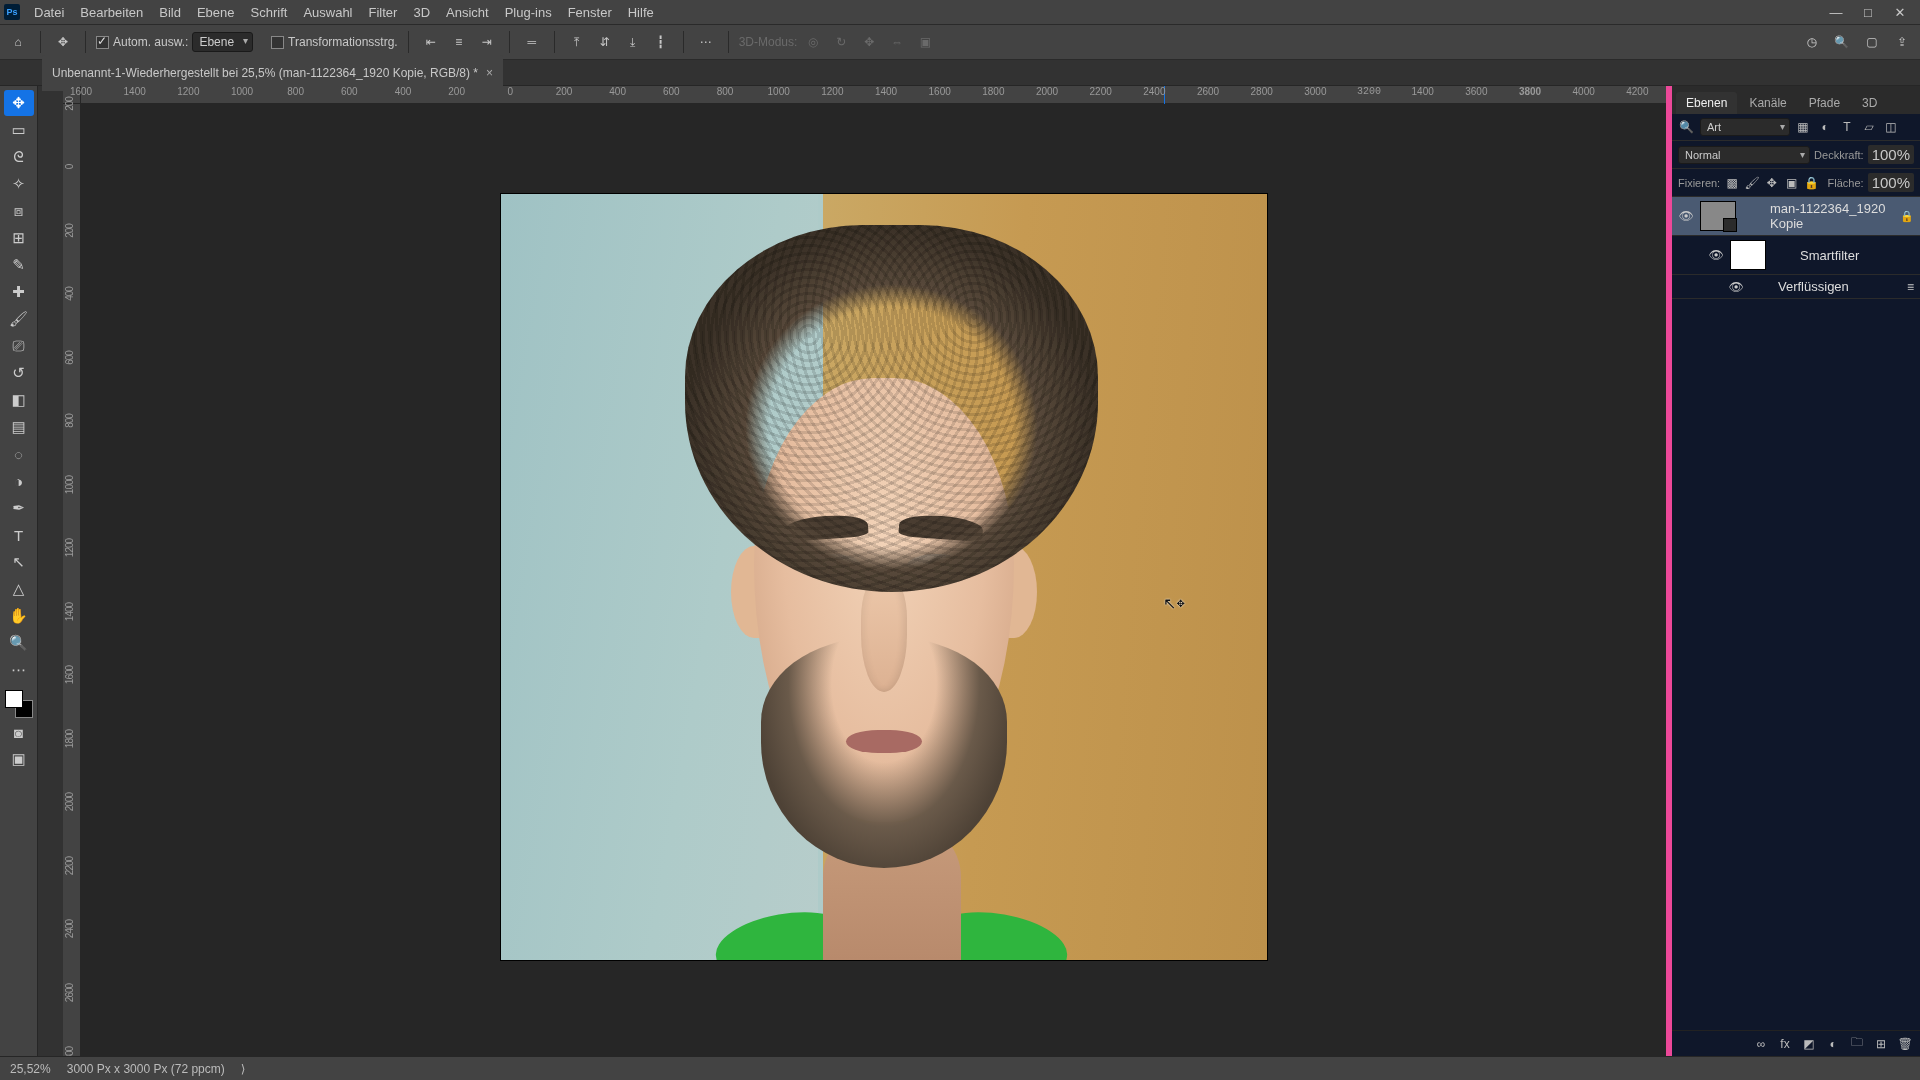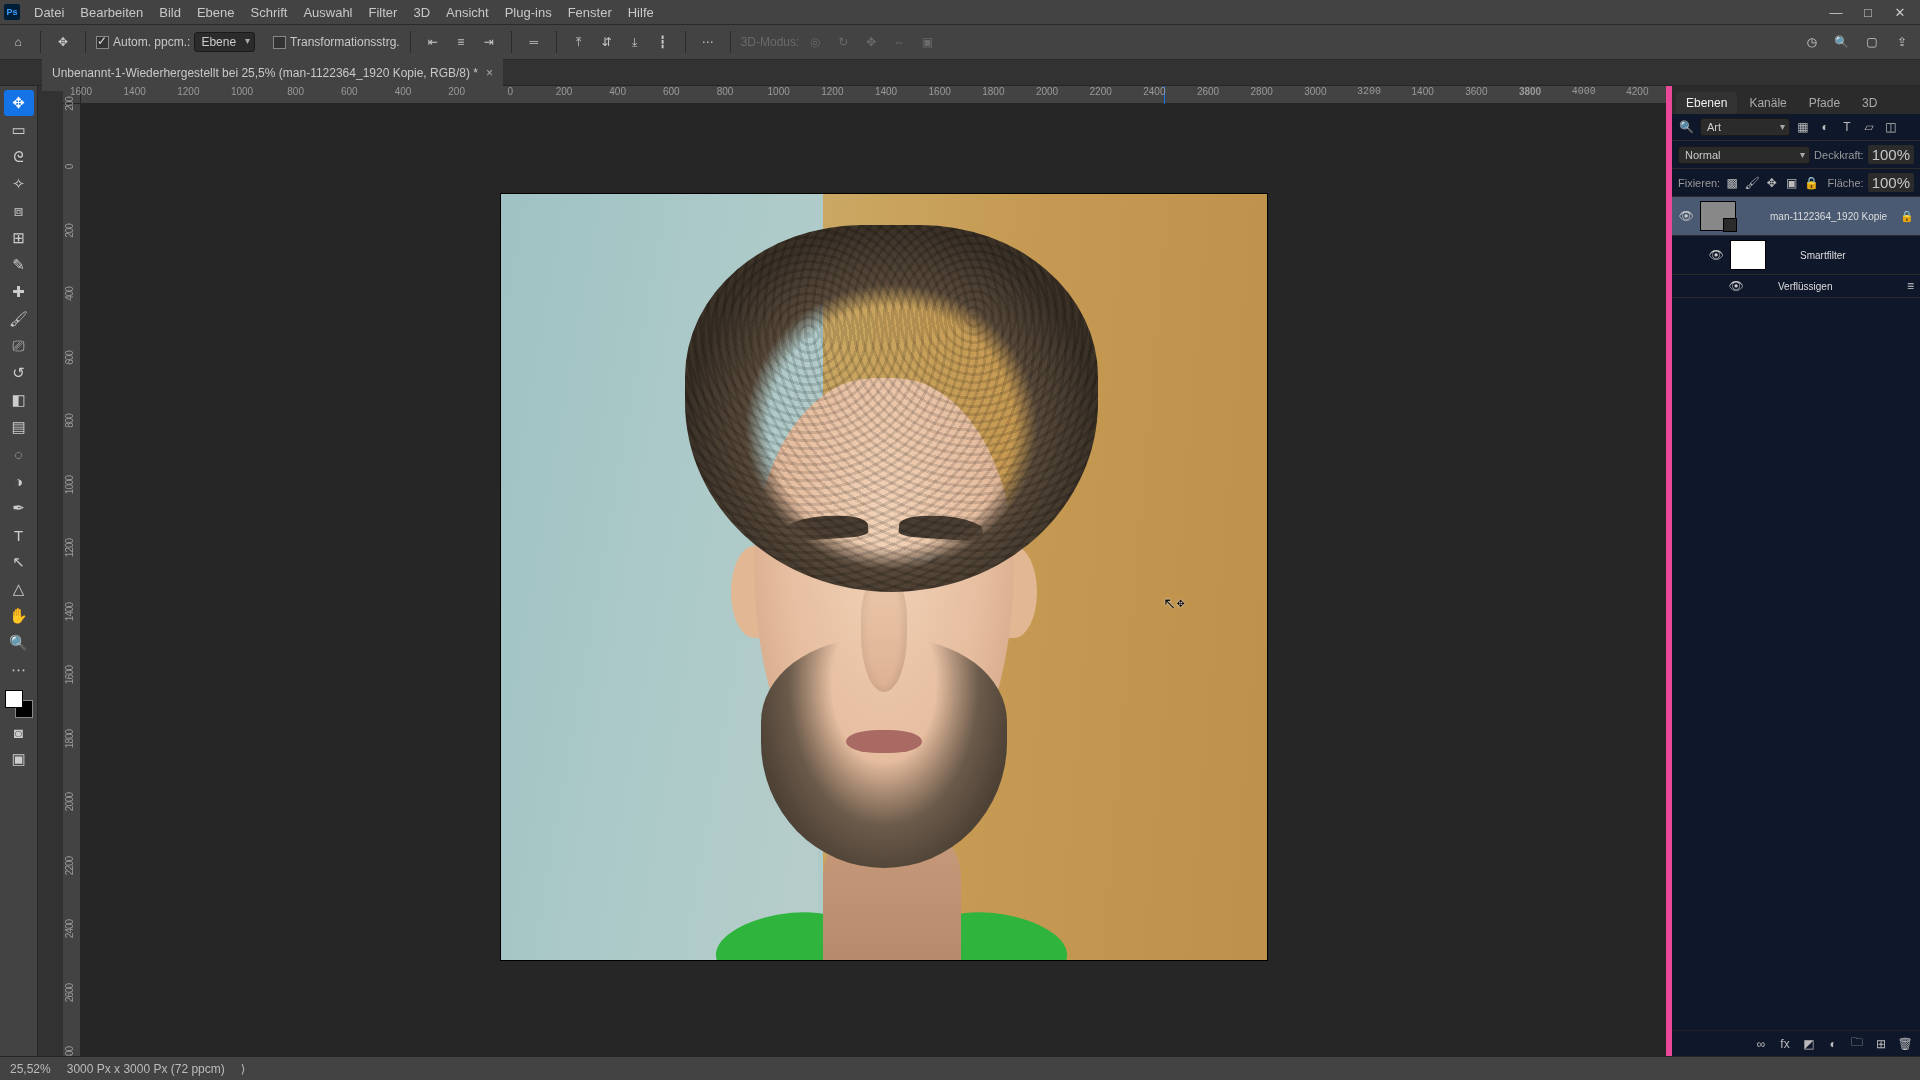--- a/index.html
+++ b/index.html
@@ -84,21 +84,21 @@
 .panel-row .lbl { font-size:11px; color:#999;}
 .panel-row .val { font-size:15px; background:#2b2b2b; padding:1px 4px; border-radius:2px;}
 .panel-row .ic { width:18px; height:18px; display:flex; align-items:center; justify-content:center; font-size:12px; color:#bbb; border-radius:2px;}
 .layers { flex:1; overflow:auto;}
 .layer { display:flex; align-items:center; padding:4px 6px; gap:6px; border-bottom:1px solid #2b2b2b;}
 .layer.sel { background:#4a5a72;}
 .layer .eye { width:16px; text-align:center; color:#ccc;}
 .layer .thumb { width:36px; height:30px; background:#888; border:1px solid #000; position:relative;}
 .layer .thumb.so::after{content:"";position:absolute;right:-2px;bottom:-2px;width:12px;height:12px;background:#2b2b2b;border:1px solid #000;}
 .layer .thumb.mask { background:#fff;}
-.layer .name { font-size:10px; color:#ddd; flex:1;padding-left:28px;}
+.layer .name { font-size:13px; color:#ddd; flex:1;padding-left:28px;}
 .layer .lock { font-size:11px; color:#ccc;}
 .sublayer { padding-left:36px;}
 .subsublayer { padding-left:56px;}
 
 .layer-bottom { height:26px; border-top:1px solid #222; display:flex; align-items:center; justify-content:flex-end; gap:6px; padding:0 6px;}
 .layer-bottom .ic { width:18px; height:18px; display:flex;align-items:center;justify-content:center;font-size:12px;color:#bbb;}
 
 
 .statusbar { position:absolute; left:0; right:0; bottom:0; height:24px; background:#434343; border-top:1px solid #262626; display:flex; align-items:center; padding:0 10px; gap:16px; font-size:12px; color:#bbb;}
 .statusbar .seg { display:flex; align-items:center; gap:6px;}
@@ -126,21 +126,21 @@
   <span class="win-btn">✕</span>
 </div>
 
 <div class="optionsbar">
   <span class="ico">⌂</span>
   <span class="sep"></span>
   <span class="ico">✥</span>
   <span class="sep"></span>
   <label>
     <span class="chk on"></span>
-    <span>Autom. ppcm.:</span>
+    <span>Autom. ausw.:</span>
   </label>
   <span class="sel">Ebene</span>
   <span style="width:10px"></span>
   <label>
     <span class="chk"></span>
     <span>Transformationsstrg.</span>
   </label>
   <span class="sep"></span>
   <span class="ico">⇤</span>
   <span class="ico">≡</span>
@@ -235,21 +235,21 @@
         <div class="tick" style="left: 966px;">2000</div>
         <div class="tick" style="left: 1019.67px;">2200</div>
         <div class="tick" style="left: 1073.33px;">2400</div>
         <div class="tick" style="left: 1127px;">2600</div>
         <div class="tick" style="left: 1180.67px;">2800</div>
         <div class="tick" style="left: 1234.33px;">3000</div>
         <div class="tick" style="left: 1288px; font-family: Liberation Mono, monospace;">3200</div>
         <div class="tick" style="left: 1341.67px;">1400</div>
         <div class="tick" style="left: 1395.33px;">3600</div>
         <div class="tick" style="left: 1449px; font-weight: bold;">3800</div>
-        <div class="tick" style="left: 1502.67px; font-family: Liberation Mono, monospace;">4000</div>
+        <div class="tick" style="left: 1502.67px;">4000</div>
         <div class="tick" style="left: 1556.33px;">4200</div>
         <div class="tick" style="left: 1610px;">4400</div>
       </div>
     <div class="ruler-v" id="rulerV">
         <div class="vtick" style="top: 0px;">200</div>
         <div class="vtick" style="top: 63.4667px;">0</div>
         <div class="vtick" style="top: 126.933px;">200</div>
         <div class="vtick" style="top: 190.4px;">400</div>
         <div class="vtick" style="top: 253.867px;">600</div>
         <div class="vtick" style="top: 317.333px;">800</div>

